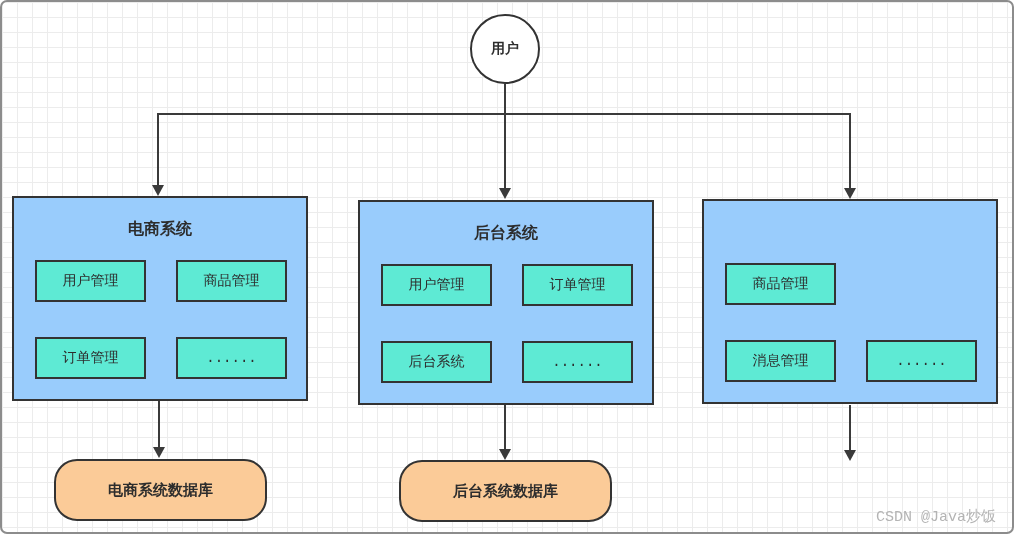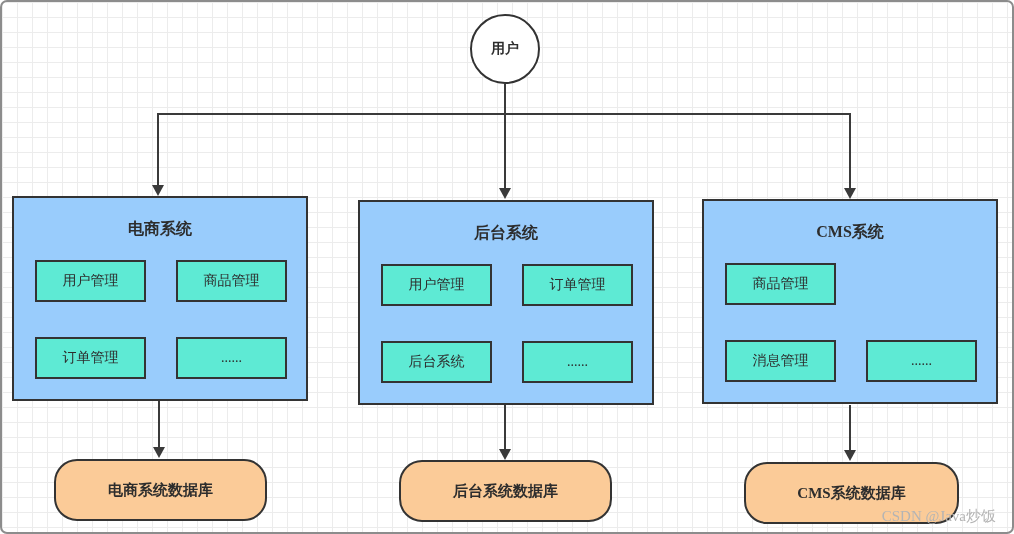--- a/index.html
+++ b/index.html
@@ -8,21 +8,21 @@
     width:1014px;height:534px;
     box-sizing:border-box;
     background-color:#ffffff;
     background-image:
       linear-gradient(to right, #ececec 1px, transparent 1px),
       linear-gradient(to bottom, #ececec 1px, transparent 1px);
     background-size:15px 15px;
     border:2px solid #8c8c8c;
     border-radius:7px;
     overflow:hidden;
-    font-family:Liberation Serif, serif;
+    font-family:Liberation Mono, monospace;
     color:#2d2d2d;
   }
   
   .user-circle{
     position:absolute;left:468px;top:12px;width:70px;height:70px;
     background:#fff;border:2px solid #333;border-radius:50%;
     display:flex;align-items:center;justify-content:center;
     font-size:14px;font-weight:700;box-sizing:border-box;
   }
   
@@ -113,25 +113,23 @@
 
   <div class="sysbox sys2">
     <div class="sys-title">后台系统</div>
     <div class="module m1">用户管理</div>
     <div class="module m2">订单管理</div>
     <div class="module m3">后台系统</div>
     <div class="module m4">......</div>
   </div>
 
   <div class="sysbox sys3">
-    <div class="sys-title">CMS系统</div>
     <div class="module m1">商品管理</div>
     <div class="module m3">消息管理</div>
     <div class="module m4">......</div>
   </div>
 
   <div class="dbpill db1">电商系统数据库</div>
   <div class="dbpill db2">后台系统数据库</div>
-  <div class="dbpill db3">CMS系统数据库</div>
 
   <div class="watermark">CSDN @Java炒饭</div>
 
 </div>
 
 </body></html>

